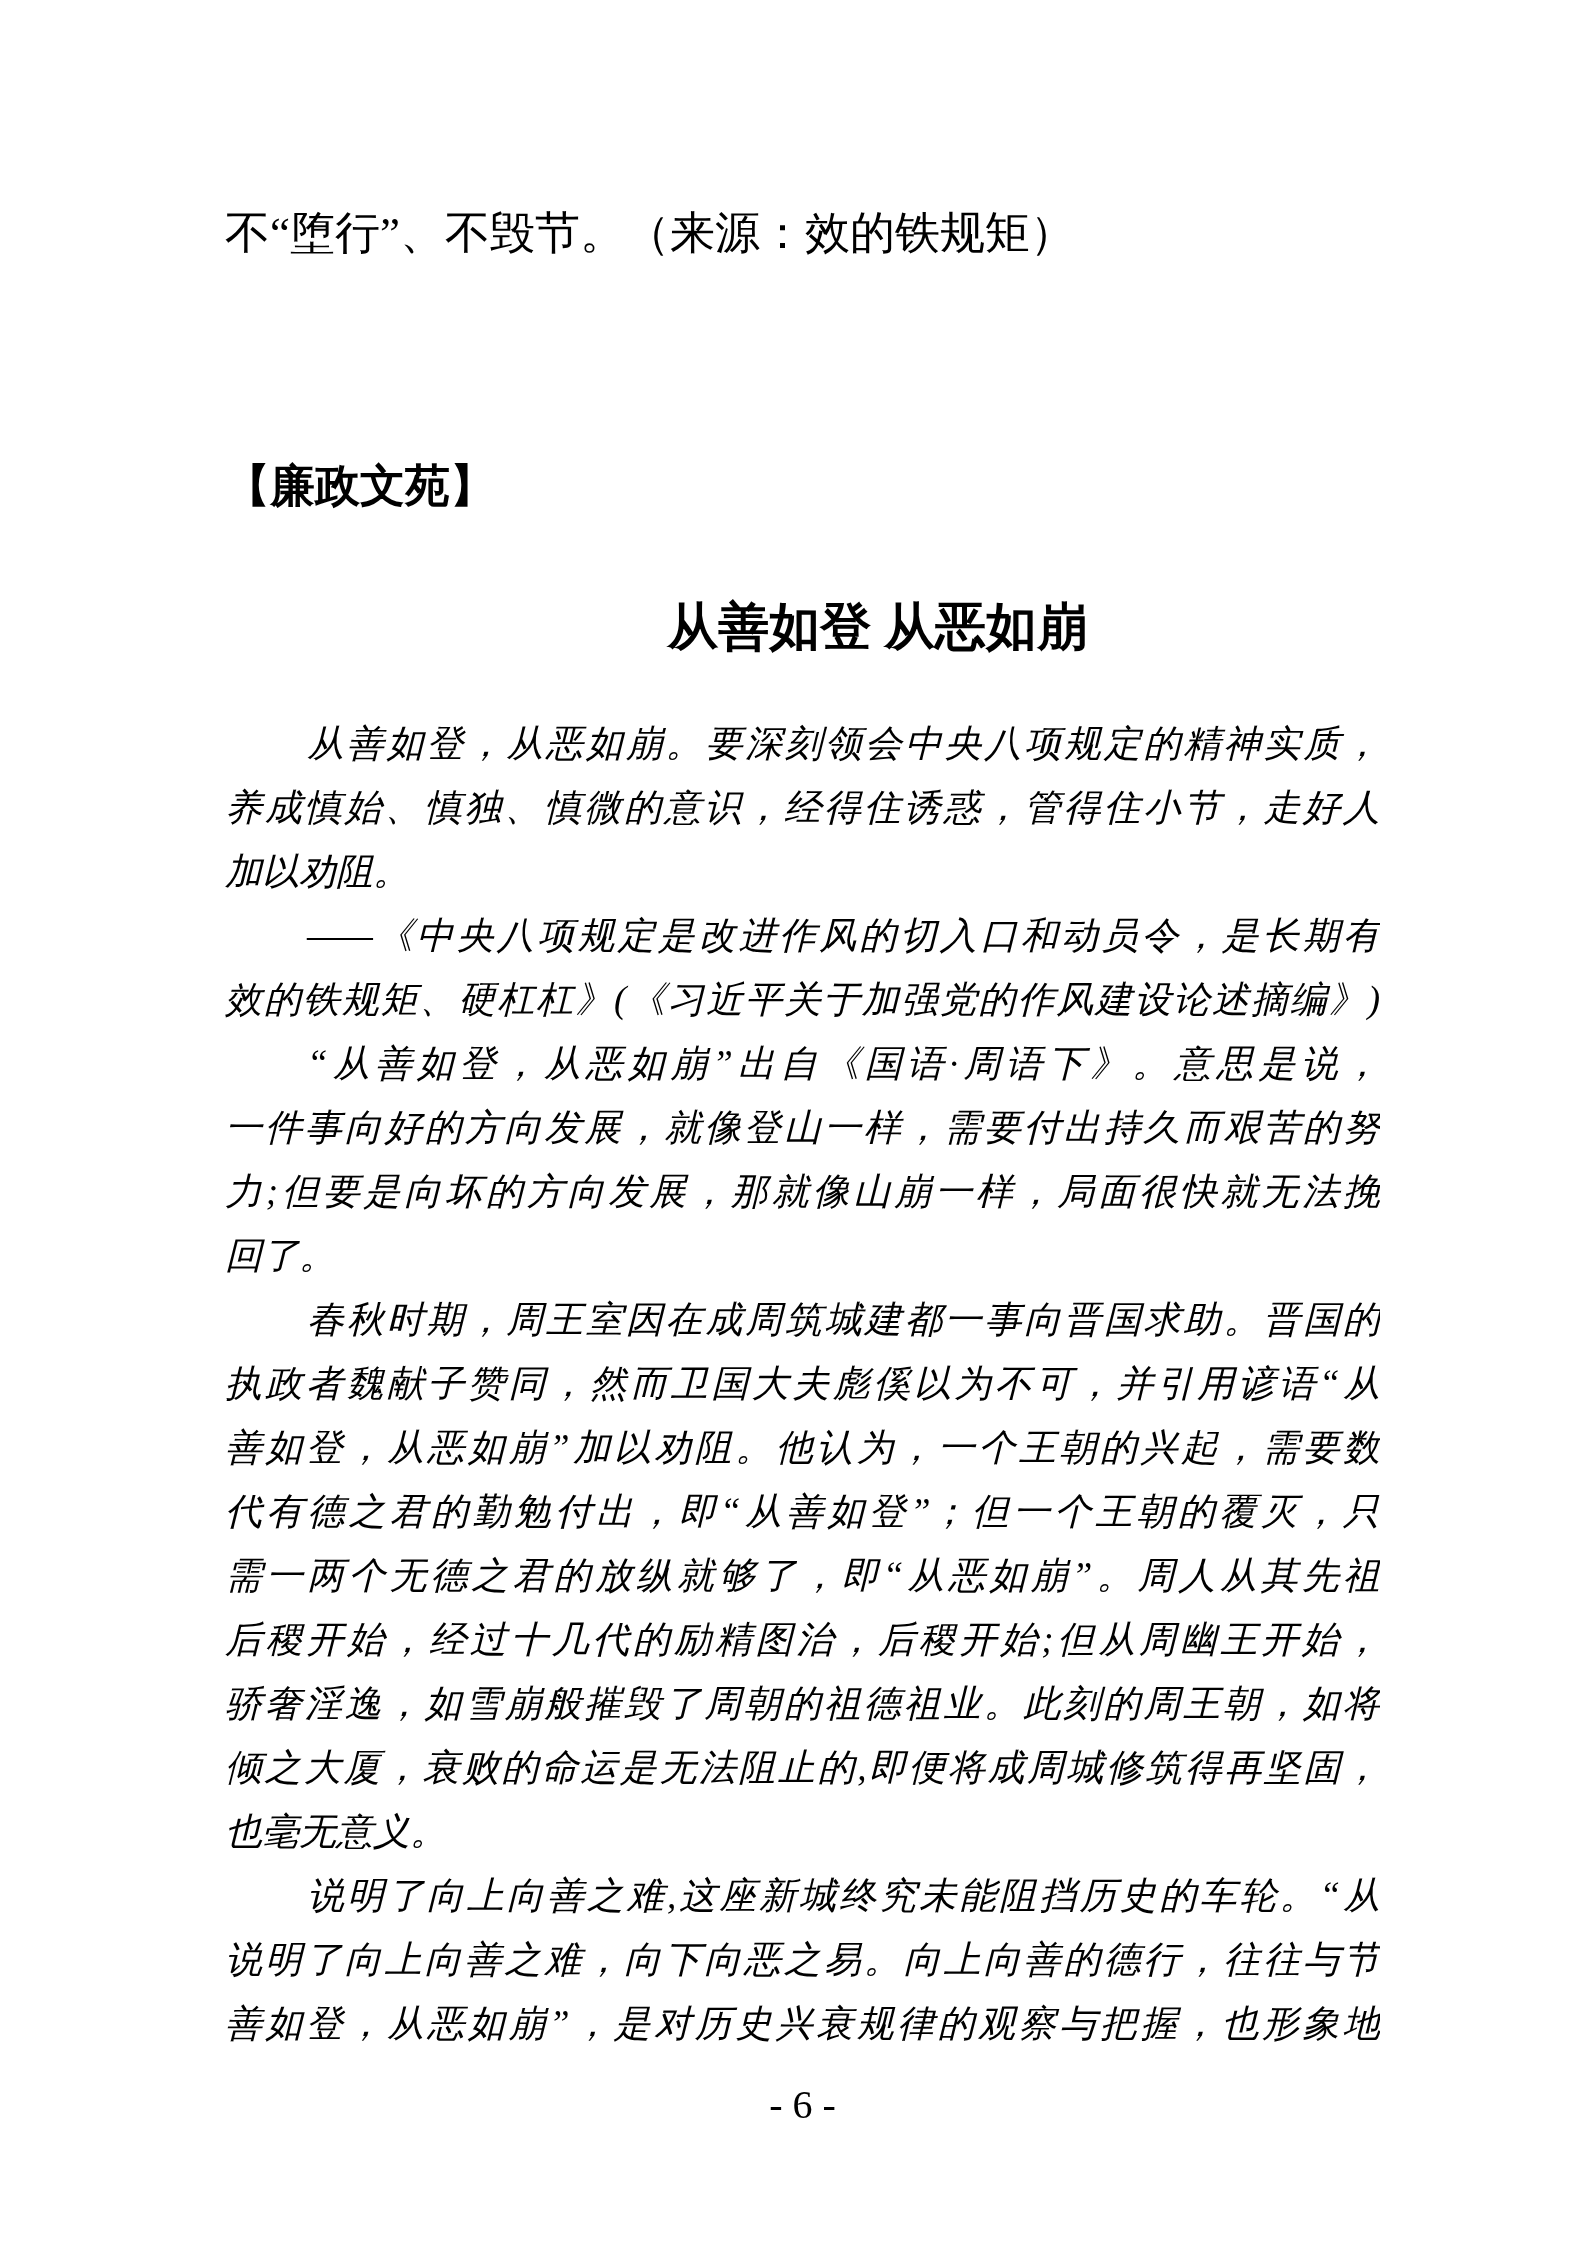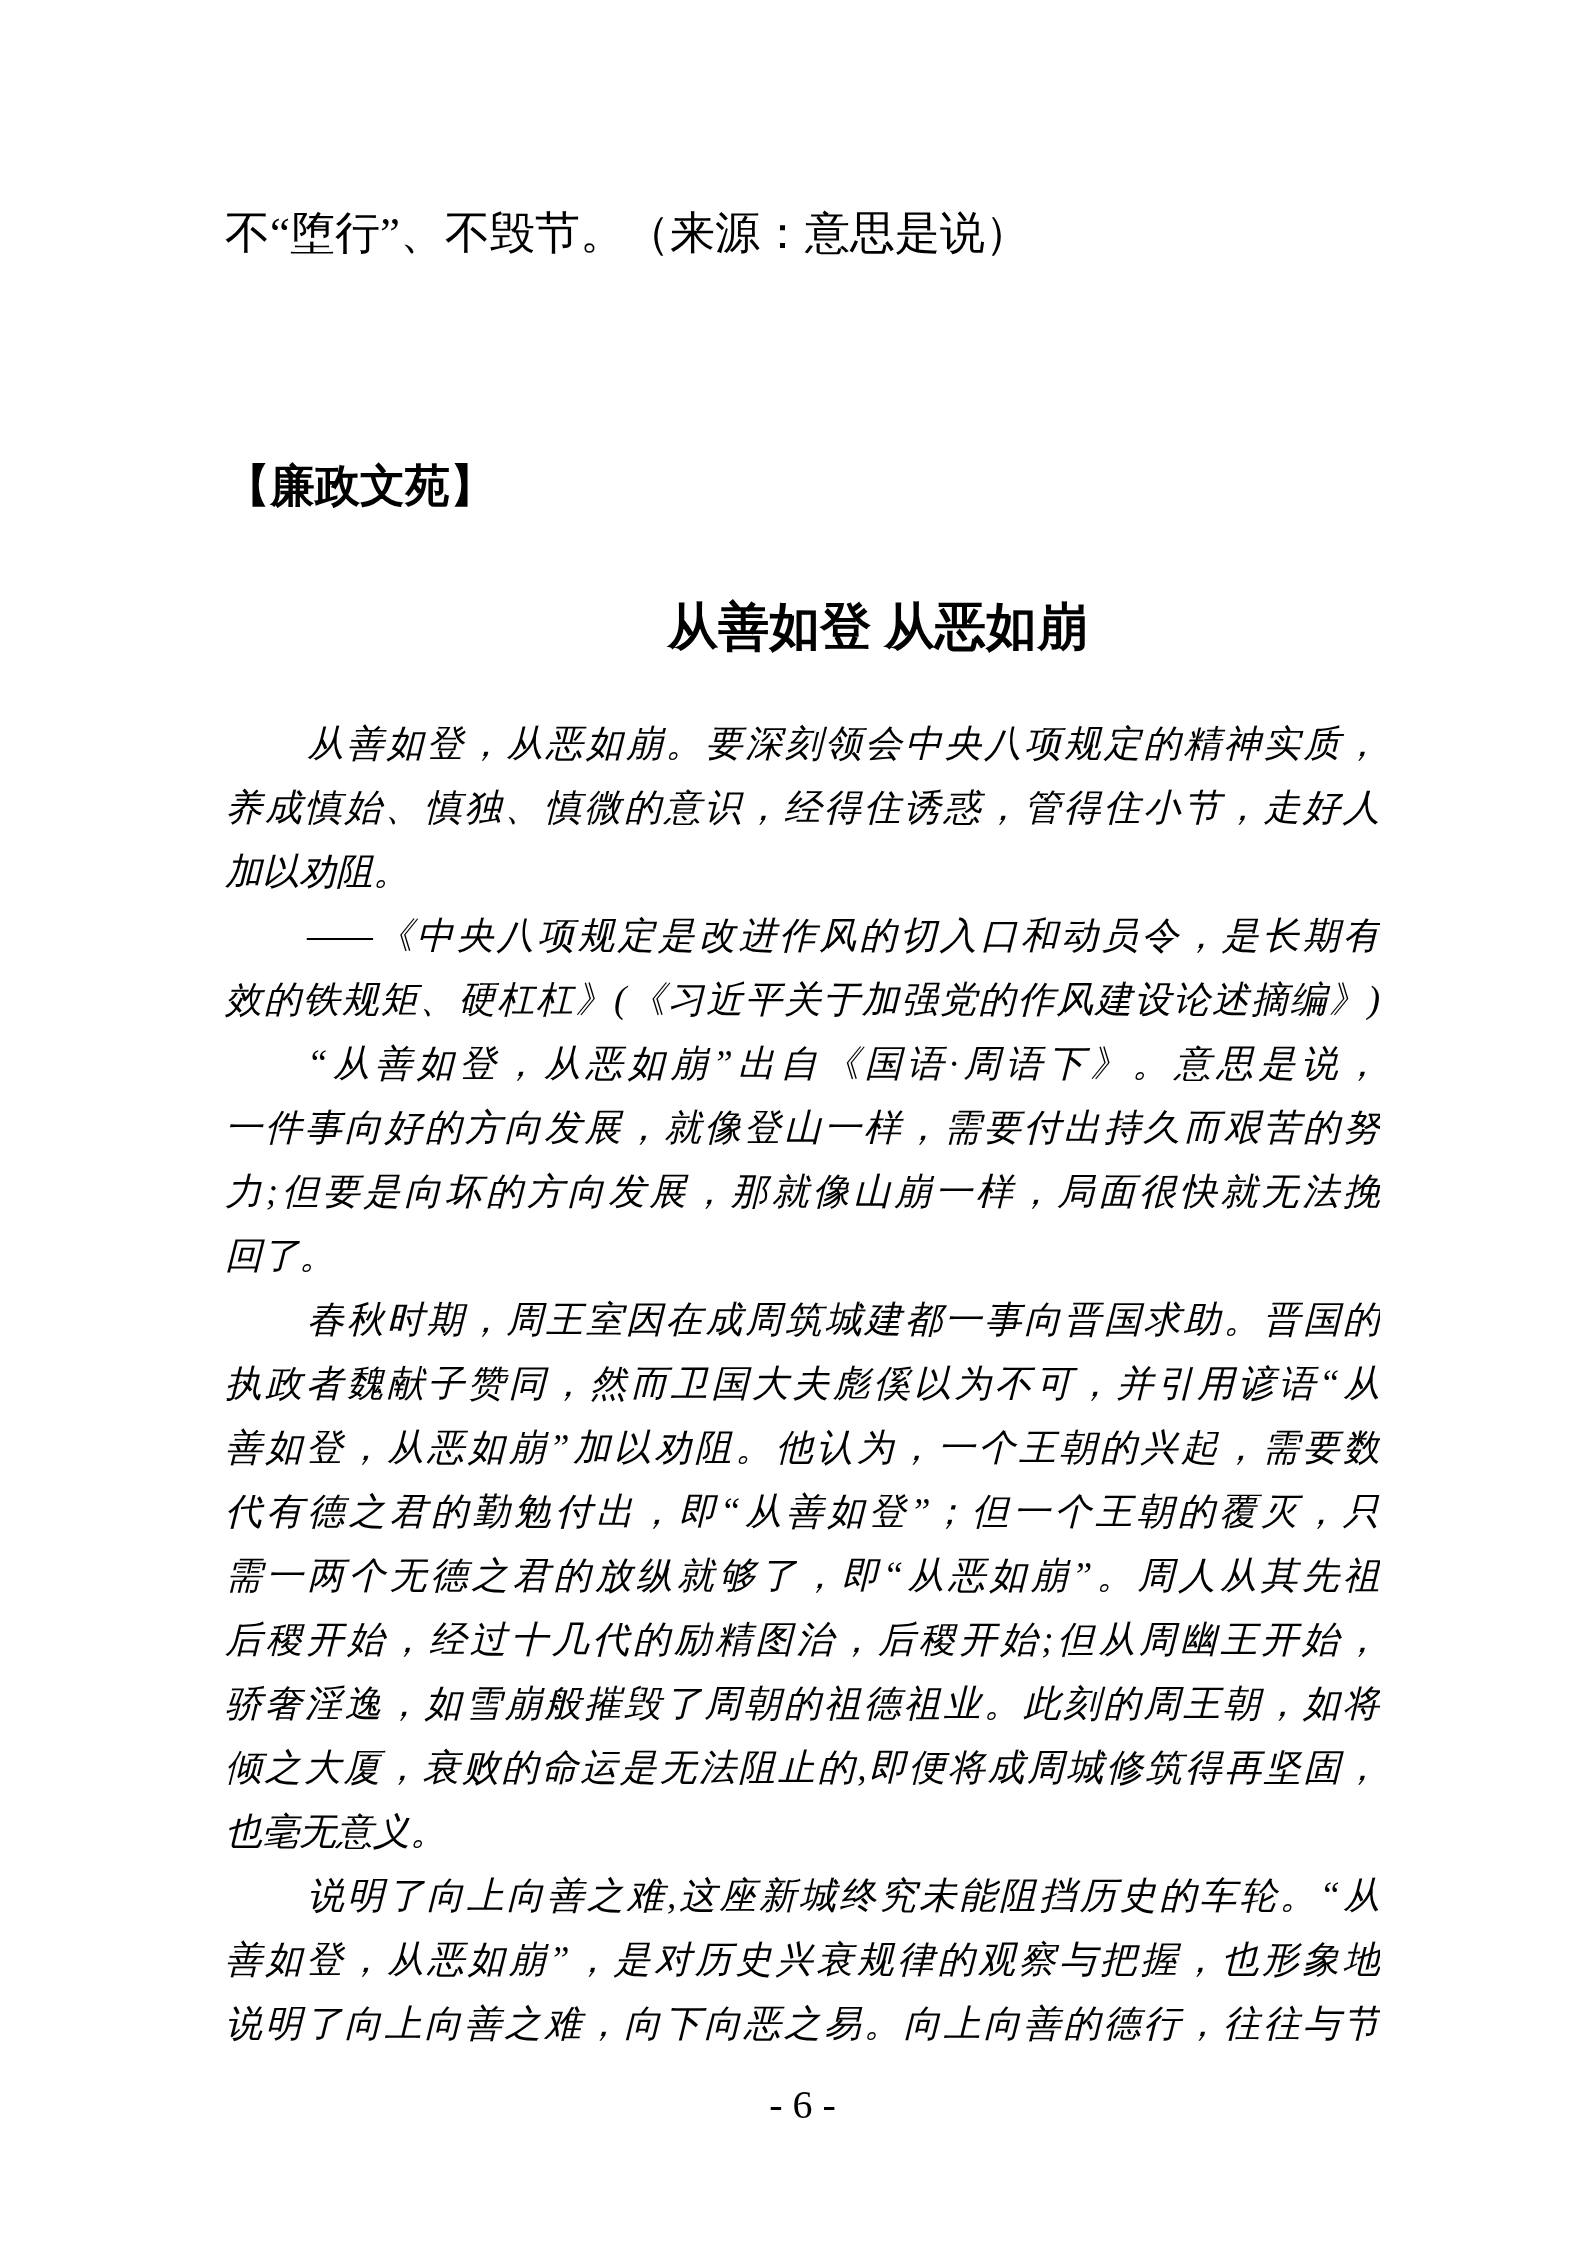--- a/index.html
+++ b/index.html
@@ -68,21 +68,21 @@
     text-align: center;
     font-size: 40px;
     line-height: 46px;
   }
 </style>
 </head>
 <body>
 
 <div class="page">
 
-  <div class="intro-line">不“堕行”、不毁节。（来源：意思是说）</div>
+  <div class="intro-line">不“堕行”、不毁节。（来源：效的铁规矩）</div>
 
   <div class="section-header">【廉政文苑】</div>
 
   <h1 class="article-title">从善如登 从恶如崩</h1>
 
   <div class="article-body">
 
     <div class="bl indent fill">从善如登，从恶如崩。要深刻领会中央八项规定的精神实质，</div>
     <div class="bl fill">养成慎始、慎独、慎微的意识，经得住诱惑，管得住小节，走好人</div>
     <div class="bl">加以劝阻。</div>
@@ -99,19 +99,19 @@
     <div class="bl fill">执政者魏献子赞同，然而卫国大夫彪傒以为不可，并引用谚语“从</div>
     <div class="bl fill">善如登，从恶如崩”加以劝阻。他认为，一个王朝的兴起，需要数</div>
     <div class="bl fill">代有德之君的勤勉付出，即“从善如登”；但一个王朝的覆灭，只</div>
     <div class="bl fill">需一两个无德之君的放纵就够了，即“从恶如崩”。周人从其先祖</div>
     <div class="bl fill">后稷开始，经过十几代的励精图治，后稷开始;但从周幽王开始，</div>
     <div class="bl fill">骄奢淫逸，如雪崩般摧毁了周朝的祖德祖业。此刻的周王朝，如将</div>
     <div class="bl fill">倾之大厦，衰败的命运是无法阻止的,即便将成周城修筑得再坚固，</div>
     <div class="bl">也毫无意义。</div>
 
     <div class="bl indent fill">说明了向上向善之难,这座新城终究未能阻挡历史的车轮。“从</div>
+    <div class="bl fill">说明了向上向善之难，向下向恶之易。向上向善的德行，往往与节</div>
     <div class="bl fill">善如登，从恶如崩”，是对历史兴衰规律的观察与把握，也形象地</div>
-    <div class="bl fill">说明了向上向善之难，向下向恶之易。向上向善的德行，往往与节</div>
   </div>
 
   <div class="page-footer">- 6 -</div>
 
 </div>
 
 </body></html>

